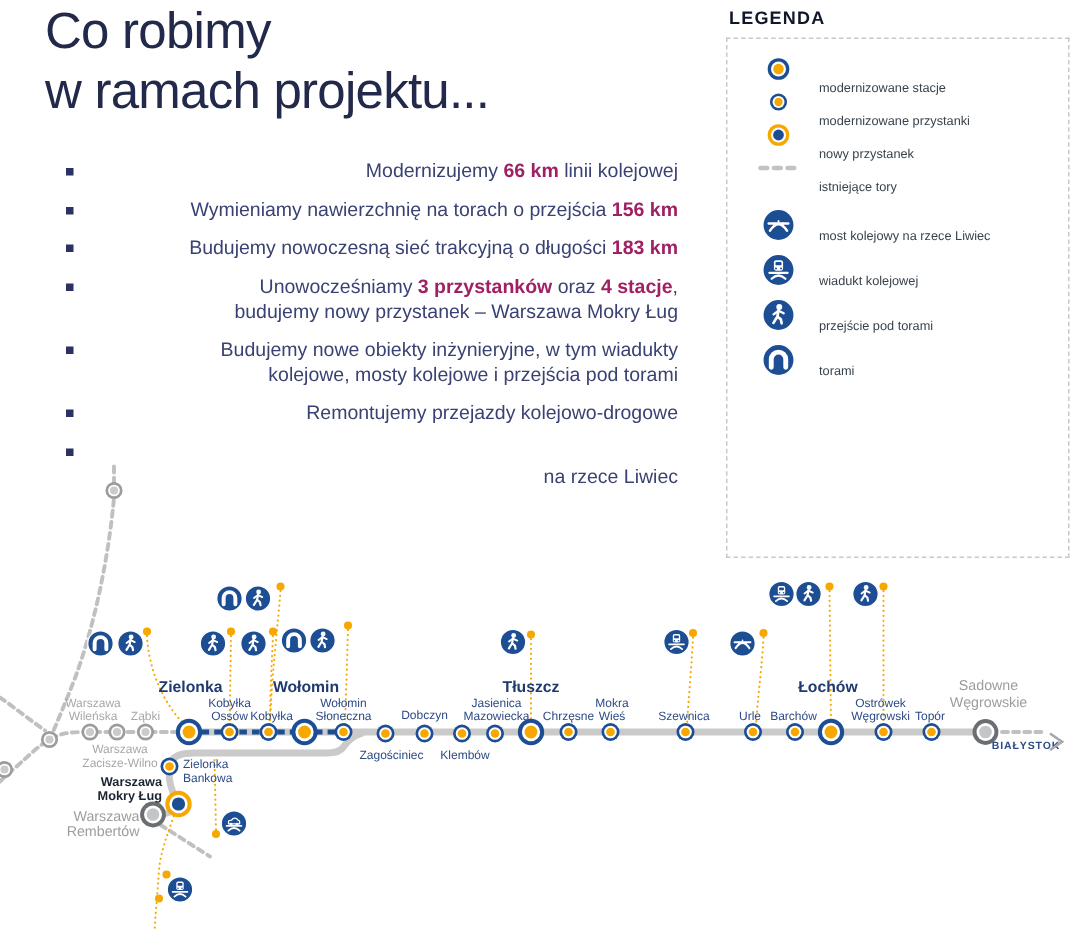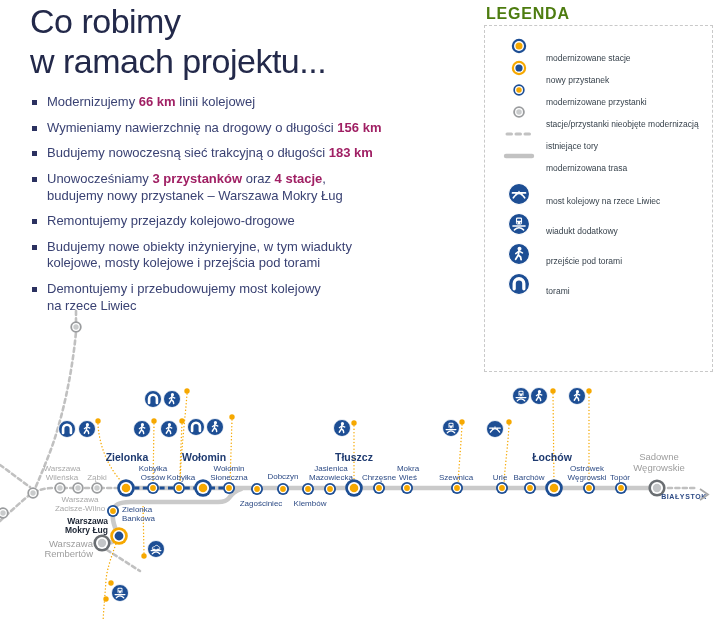--- a/index.html
+++ b/index.html
@@ -2,28 +2,28 @@
 <html><head>
 <meta charset="utf-8">
 <style>
   html,body{margin:0;padding:0;background:#fff;}
   .stage{position:relative;width:716px;height:621px;background:#fff;overflow:hidden;
          font-family:"Liberation Sans",sans-serif;}
   
   .title{position:absolute;left:30px;top:2px;font-size:34px;line-height:1.17;
          color:#23294a;letter-spacing:-0.5px;}
   
-  .bullets{position:absolute;left:30px;top:94px;width:410px;list-style:none;margin:0;padding:0;}
+  .bullets{position:absolute;left:30px;top:94px;width:410px;list-style:none;margin:12px;padding:0;text-align:right;}
   .bullets li{position:relative;padding-left:17px;margin-bottom:9px;
               font-size:13px;line-height:1.28;color:#3a4273;}
   .bullets li::before{content:"";position:absolute;left:2px;top:6px;width:5px;height:5px;background:#2b3160;}
   .hl{color:#a02064;font-weight:bold;}
   
-  .legend-title{position:absolute;left:486px;top:5px;font-size:16px;font-weight:bold;
-                color:#4d7c0f;letter-spacing:0.8px;}
+  .legend-title{position:absolute;left:486px;top:5px;font-size:12px;font-weight:bold;
+                color:#0f172a;letter-spacing:0.8px;}
   .legend-box{position:absolute;left:484px;top:25px;width:229px;height:347px;
               border:1px dashed #c9c9c9;box-sizing:border-box;padding:9px 4px 0 14px;}
   .lrow{display:flex;align-items:center;}
   .lrow.circ{height:22px;} .lrow.line{height:22px;} .lrow.icon{height:30px;align-items:flex-end;}
   .lgap{height:9px;}
   .lswatch{flex:0 0 40px;display:flex;justify-content:center;align-items:center;}
   .llabel{font-size:8.5px;color:#37424c;padding-left:7px;margin-top:24px;}
   
   svg.map{position:absolute;left:0;top:0;}
   .ml-bold{font:bold 10.5px "Liberation Sans",sans-serif;fill:#1e3a70;}
@@ -37,85 +37,67 @@
 <body>
 
 <div class="stage">
   <div class="title">
     <div>Co robimy</div>
     <div>w ramach projektu...</div>
   </div>
 
   <ul class="bullets" id="bullets">
       <li><span>Modernizujemy </span><b class="hl">66 km</b><span> linii kolejowej</span></li>
-      <li><span>Wymieniamy nawierzchnię na drogowy o długości </span><b class="hl">156 km</b></li>
+      <li><span>Wymieniamy nawierzchnię na torach o przejścia </span><b class="hl">156 km</b></li>
       <li><span>Budujemy nowoczesną sieć trakcyjną o długości </span><b class="hl">183 km</b></li>
       <li><span>Unowocześniamy </span><b class="hl">3 przystanków</b><span> oraz </span><b class="hl">4 stacje</b><span>,</span><br><span>budujemy nowy przystanek – Warszawa Mokry Ług</span></li>
+      <li><span>Budujemy nowe obiekty inżynieryjne, w tym wiadukty</span><br><span>kolejowe, mosty kolejowe i przejścia pod torami</span></li>
       <li><span>Remontujemy przejazdy kolejowo-drogowe</span></li>
-      <li><span>Budujemy nowe obiekty inżynieryjne, w tym wiadukty</span><br><span>kolejowe, mosty kolejowe i przejścia pod torami</span></li>
-      <li><span>Demontujemy i przebudowujemy most kolejowy</span><br><span>na rzece Liwiec</span></li>
+      <li><br><span>na rzece Liwiec</span></li>
     </ul>
 
   <div class="legend-title">LEGENDA</div>
   <div class="legend-box" id="legend-box">
       <div class="lrow circ">
         <span class="lswatch">
           <svg width="34" height="18" viewBox="0 0 34 18">
             <circle cx="17" cy="9" r="7.216" fill="#1d4e94"></circle>
             <circle cx="17" cy="9" r="5.002" fill="#fff"></circle>
             <circle cx="17" cy="9" r="3.526" fill="#f6a800"></circle>
           </svg>
         </span>
         <span class="llabel">modernizowane stacje</span>
       </div>
       <div class="lrow circ">
         <span class="lswatch">
           <svg width="34" height="18" viewBox="0 0 34 18">
+            <circle cx="17" cy="9" r="5.699999999999999" fill="#1d4e94"></circle>
+            <circle cx="17" cy="9" r="3.9899999999999998" fill="#fff"></circle>
+            <circle cx="17" cy="9" r="2.755" fill="#f6a800"></circle>
+          </svg>
+        </span>
+        <span class="llabel">modernizowane przystanki</span>
+      </div>
+      <div class="lrow circ">
+        <span class="lswatch">
+          <svg width="34" height="18" viewBox="0 0 34 18">
             <circle cx="17" cy="9" r="7.216" fill="#f6a800"></circle>
             <circle cx="17" cy="9" r="5.002" fill="#fff"></circle>
             <circle cx="17" cy="9" r="3.608" fill="#1d4e94"></circle>
           </svg>
         </span>
         <span class="llabel">nowy przystanek</span>
       </div>
-      <div class="lrow circ">
-        <span class="lswatch">
-          <svg width="34" height="18" viewBox="0 0 34 18">
-            <circle cx="17" cy="9" r="5.699999999999999" fill="#1d4e94"></circle>
-            <circle cx="17" cy="9" r="3.9899999999999998" fill="#fff"></circle>
-            <circle cx="17" cy="9" r="2.755" fill="#f6a800"></circle>
-          </svg>
-        </span>
-        <span class="llabel">modernizowane przystanki</span>
-      </div>
-      <div class="lrow circ">
-        <span class="lswatch">
-          <svg width="34" height="18" viewBox="0 0 34 18">
-            <circle cx="17" cy="9" r="5.814" fill="#9a9c9e"></circle>
-            <circle cx="17" cy="9" r="3.9779999999999998" fill="#fff"></circle>
-            <circle cx="17" cy="9" r="2.7540000000000004" fill="#c9cbcc"></circle>
-          </svg>
-        </span>
-        <span class="llabel">stacje/przystanki nieobjęte modernizacją</span>
-      </div>
       <div class="lrow line">
         <span class="lswatch">
           <svg width="34" height="18" viewBox="0 0 34 18">
             <path d="M5,9 H29" stroke="#c2c2c2" stroke-width="3" stroke-dasharray="4.5 4.5" stroke-linecap="round"></path>
           </svg>
         </span>
         <span class="llabel">istniejące tory</span>
-      </div>
-      <div class="lrow line">
-        <span class="lswatch">
-          <svg width="34" height="18" viewBox="0 0 34 18">
-            <path d="M4,9 H30" stroke="#c2c2c2" stroke-width="4.4" stroke-linecap="round"></path>
-          </svg>
-        </span>
-        <span class="llabel">modernizowana trasa</span>
       </div>
       <div class="lgap"></div>
       <div class="lrow icon">
         <span class="lswatch">
           <svg width="34" height="24" viewBox="-12 -12 24 24">
             <g transform="translate(0,0) scale(1.05)">
               <circle cx="0" cy="0" r="10" fill="#1d4e94" stroke="#fff" stroke-width="1"></circle>
               <path d="M-6.2,-1 L6.2,-1" fill="none" stroke="#fff" stroke-width="1.6" stroke-linecap="round" stroke-linejoin="round"></path>
               <path d="M-5.4,3.6 Q0,-4.6 5.4,3.6" fill="none" stroke="#fff" stroke-width="1.6" stroke-linecap="round" stroke-linejoin="round"></path>
               <path d="M-2.7,0.8 L-2.7,-1 M2.7,0.8 L2.7,-1 M0,-2.6 L0,-1" fill="none" stroke="#fff" stroke-width="1.2" stroke-linecap="round" stroke-linejoin="round"></path>
@@ -131,21 +113,21 @@
               <circle cx="0" cy="0" r="10" fill="#1d4e94" stroke="#fff" stroke-width="1"></circle>
               <path d="M-5.8,1.8 L5.8,1.8" fill="none" stroke="#fff" stroke-width="1.4" stroke-linecap="round" stroke-linejoin="round"></path>
               <path d="M-4.4,5.6 Q0,1.4 4.4,5.6" fill="none" stroke="#fff" stroke-width="1.4" stroke-linecap="round" stroke-linejoin="round"></path>
               <rect x="-2.9" y="-6.2" width="5.8" height="6.6" rx="1.3" fill="#fff"></rect>
               <rect x="-1.9" y="-5.1" width="3.8" height="2.1" rx="0.5" fill="#1d4e94"></rect>
               <circle cx="-1.6" cy="-1" r="0.62" fill="#1d4e94"></circle>
               <circle cx="1.6" cy="-1" r="0.62" fill="#1d4e94"></circle>
             </g>
           </svg>
         </span>
-        <span class="llabel">wiadukt dodatkowy</span>
+        <span class="llabel">wiadukt kolejowej</span>
       </div>
       <div class="lrow icon">
         <span class="lswatch">
           <svg width="34" height="24" viewBox="-12 -12 24 24">
             <g transform="translate(0,0) scale(1.05)">
               <circle cx="0" cy="0" r="10" fill="#1d4e94" stroke="#fff" stroke-width="1"></circle>
               <circle cx="0.5" cy="-5.1" r="1.9" fill="#fff"></circle>
               <path d="M-3.1,-0.4 L0,-2.7 L3.3,-1.1" fill="none" stroke="#fff" stroke-width="1.5" stroke-linecap="round" stroke-linejoin="round"></path>
               <path d="M0,-2.9 L-0.7,1 L-3.2,5 M-0.7,1 L1.5,2.8 L2,5.3" fill="none" stroke="#fff" stroke-width="1.7" stroke-linecap="round" stroke-linejoin="round"></path>
             </g>

